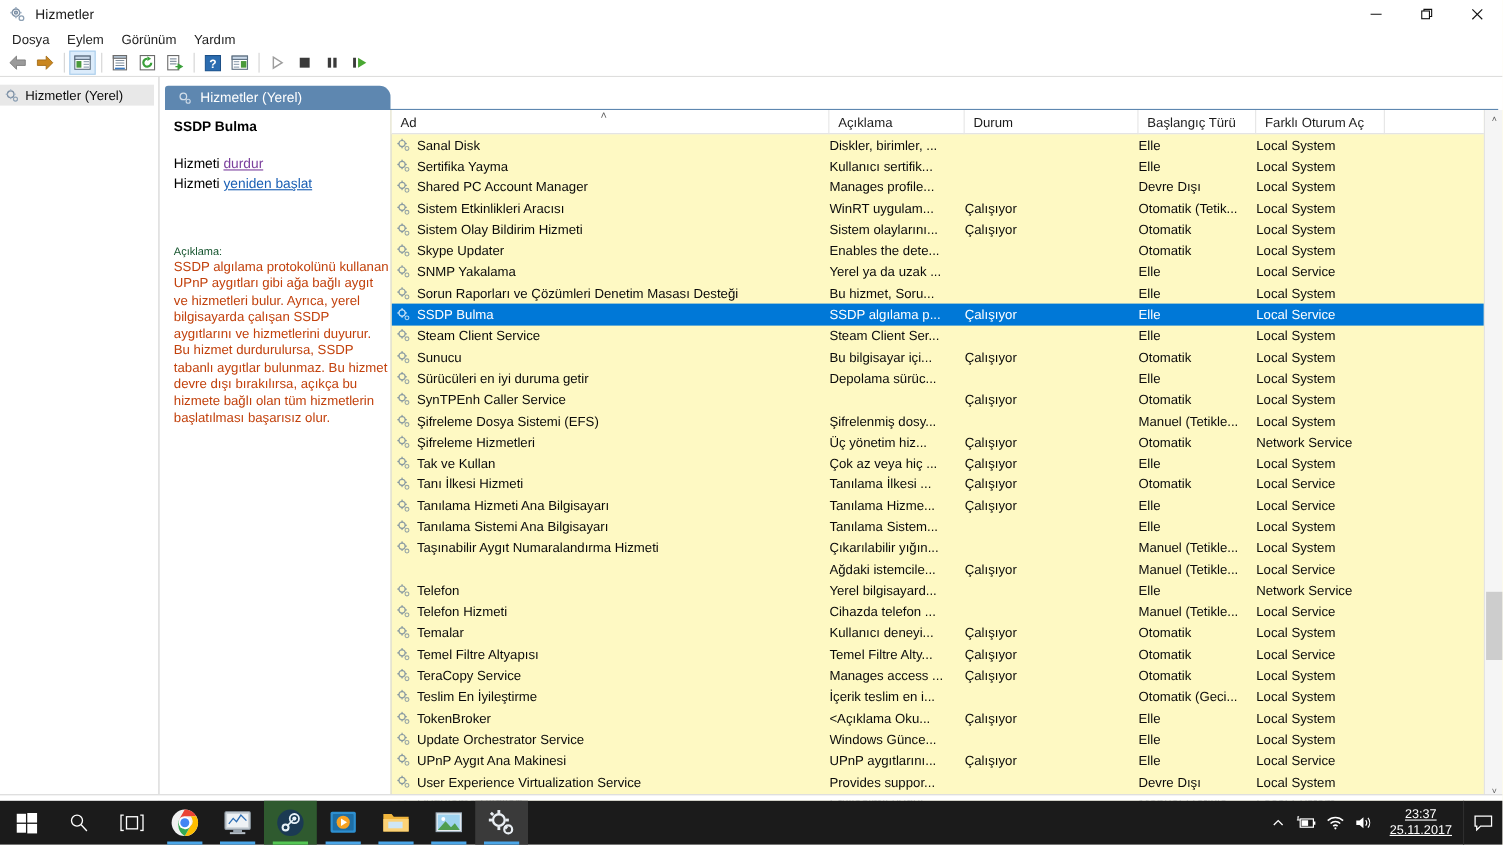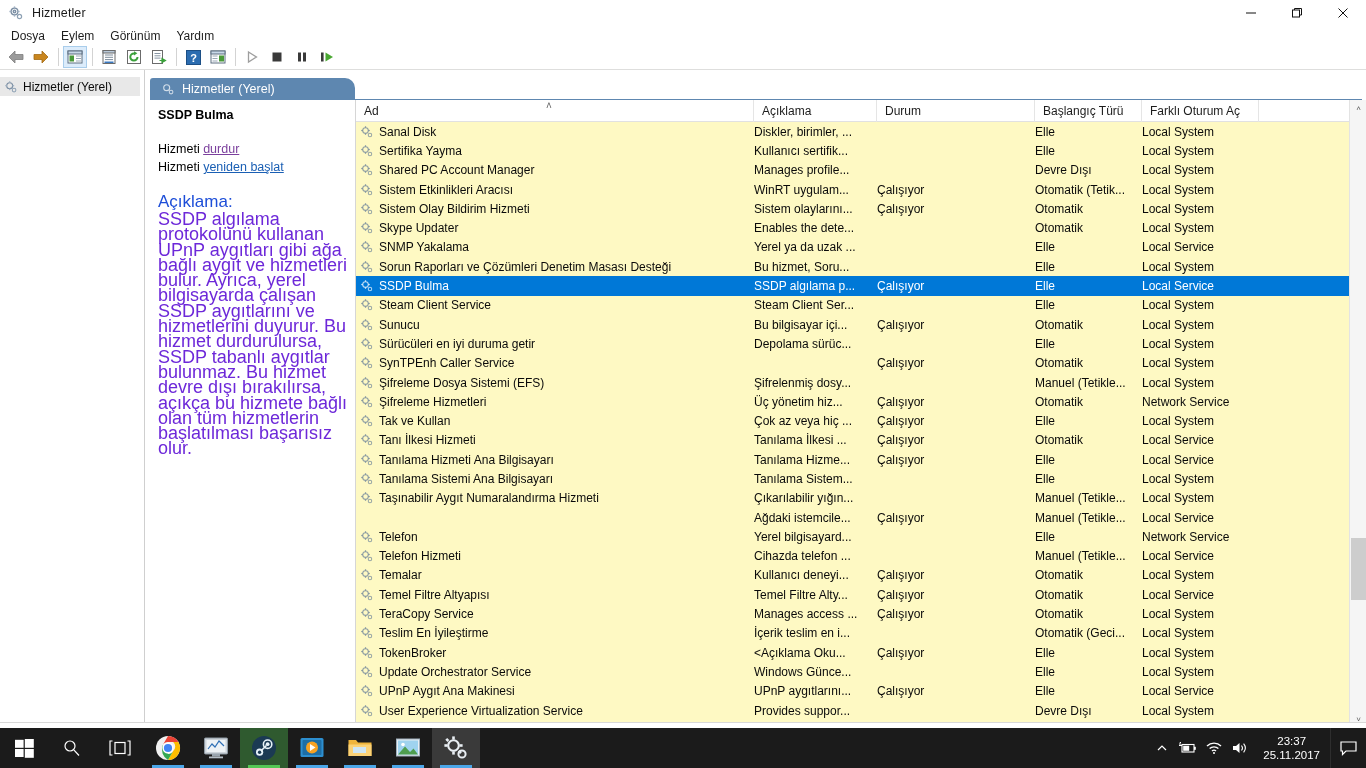--- a/index.html
+++ b/index.html
@@ -96,22 +96,22 @@
   
   .detailpane {
     position: absolute; left: 4px; top: 30px; width: 205px; height: 628px;
     background: #ffffff; padding: 6px 8px 0 8px;
   }
   .svc-title { font-size: 12.5px; font-weight: bold; color: #000; margin: 2px 0 0 0; }
   .link-block { margin-top: 18px; font-size: 12.5px; color: #000; line-height: 18px; }
   .link-block a { text-decoration: underline; }
   .lnk-stop { color: #7b3f9d; }
   .lnk-restart { color: #1a5fb4; }
-  .desc-head { margin-top: 16px; font-size: 17px; color: #1d4ed8; }
-  .desc-body { font-size: 18px; color: #6d28d9; line-height: 15.3px; width: 196px; }
+  .desc-head { margin-top: 48px; font-size: 10px; color: #14532d; }
+  .desc-body { font-size: 12px; color: #c2410c; line-height: 15.3px; width: 196px; }
 
   
   .listview {
     position: absolute; left: 209px; top: 30px; width: 1011px; height: 628px;
     background: #fef9c3; border-left: 1px solid #d6d6d6;
   }
   .lv-header {
     position: absolute; left: 0; top: 0; width: 993px; height: 22px;
     background: #ffffff; border-bottom: 1px solid #e1e1e1;
   }
@@ -185,21 +185,21 @@
   .tray {
     position: absolute; right: 0; top: 0; height: 40px; display: flex; align-items: center;
     color: #ffffff;
   }
   .tray-ico {
     width: 26px; height: 40px; display: flex; align-items: center; justify-content: center;
     color: #ffffff;
   }
   .clock {
     display: flex; flex-direction: column; align-items: center; justify-content: center;
-    font-size: 11.5px; color: #ffffff; line-height: 14px; padding: 0 10px; height: 40px;
+    font-size: 11.5px; color: #ffffff; line-height: 14px; padding: 0 10px; height: 40px; text-decoration: underline;
   }
   .notifbtn {
     width: 36px; height: 40px; display: flex; align-items: center; justify-content: center;
     border-left: 1px solid #2e2e2e;
   }
 </style>
 </head>
 <body>
 
 <div id="app">

